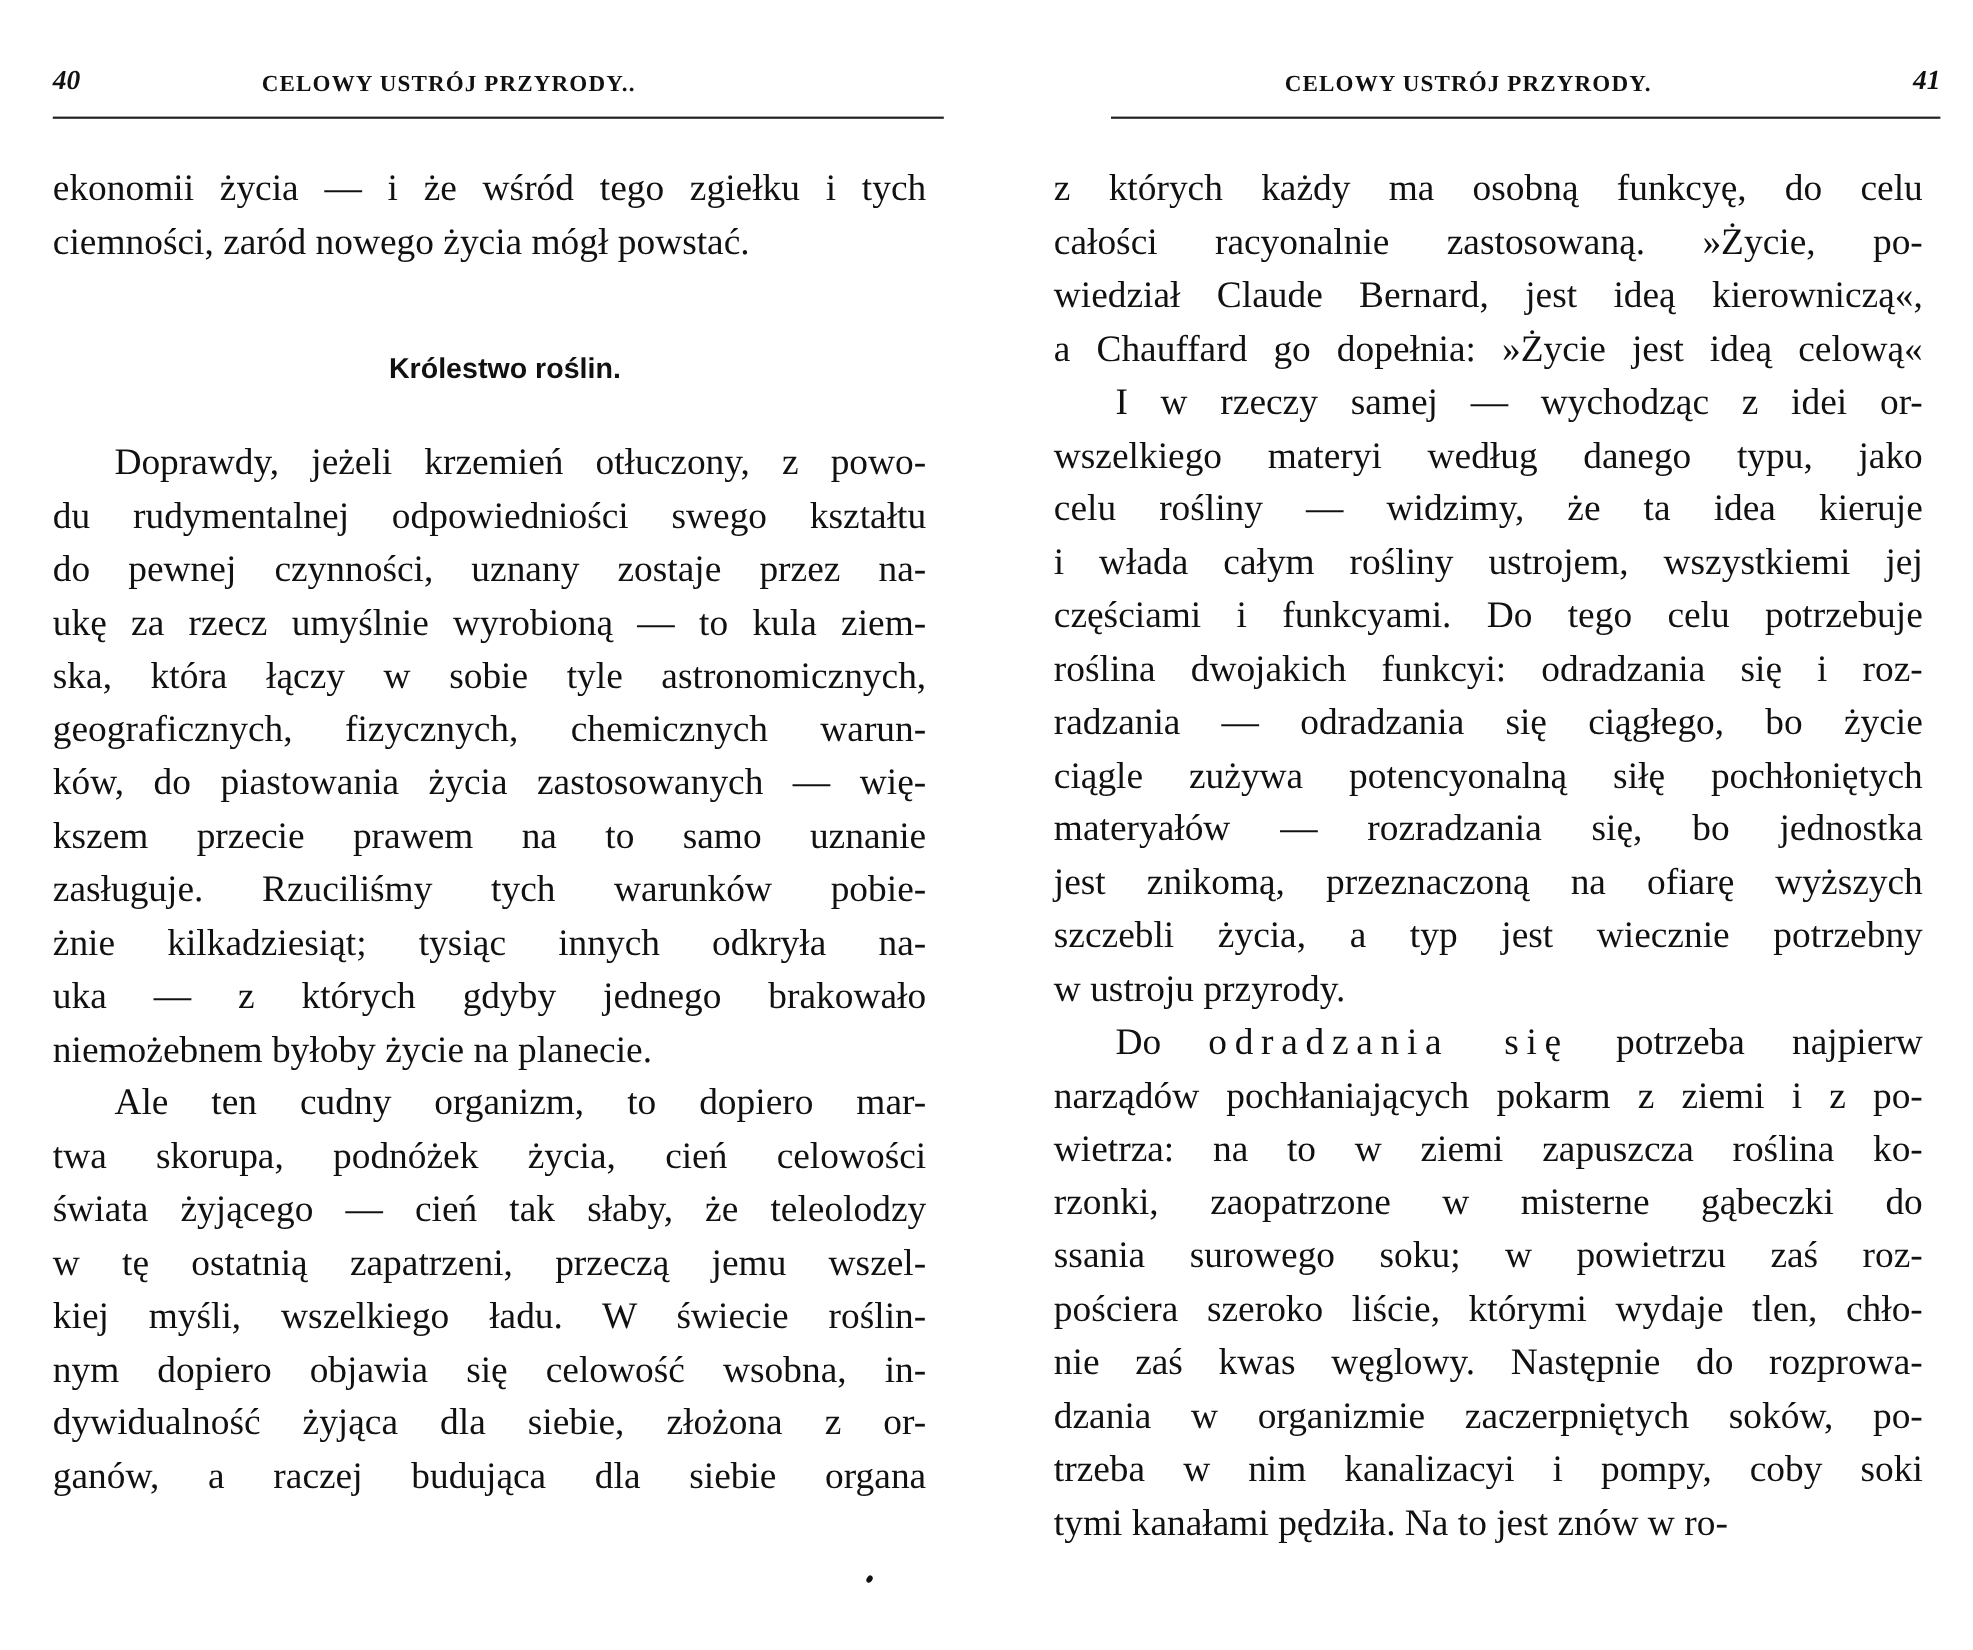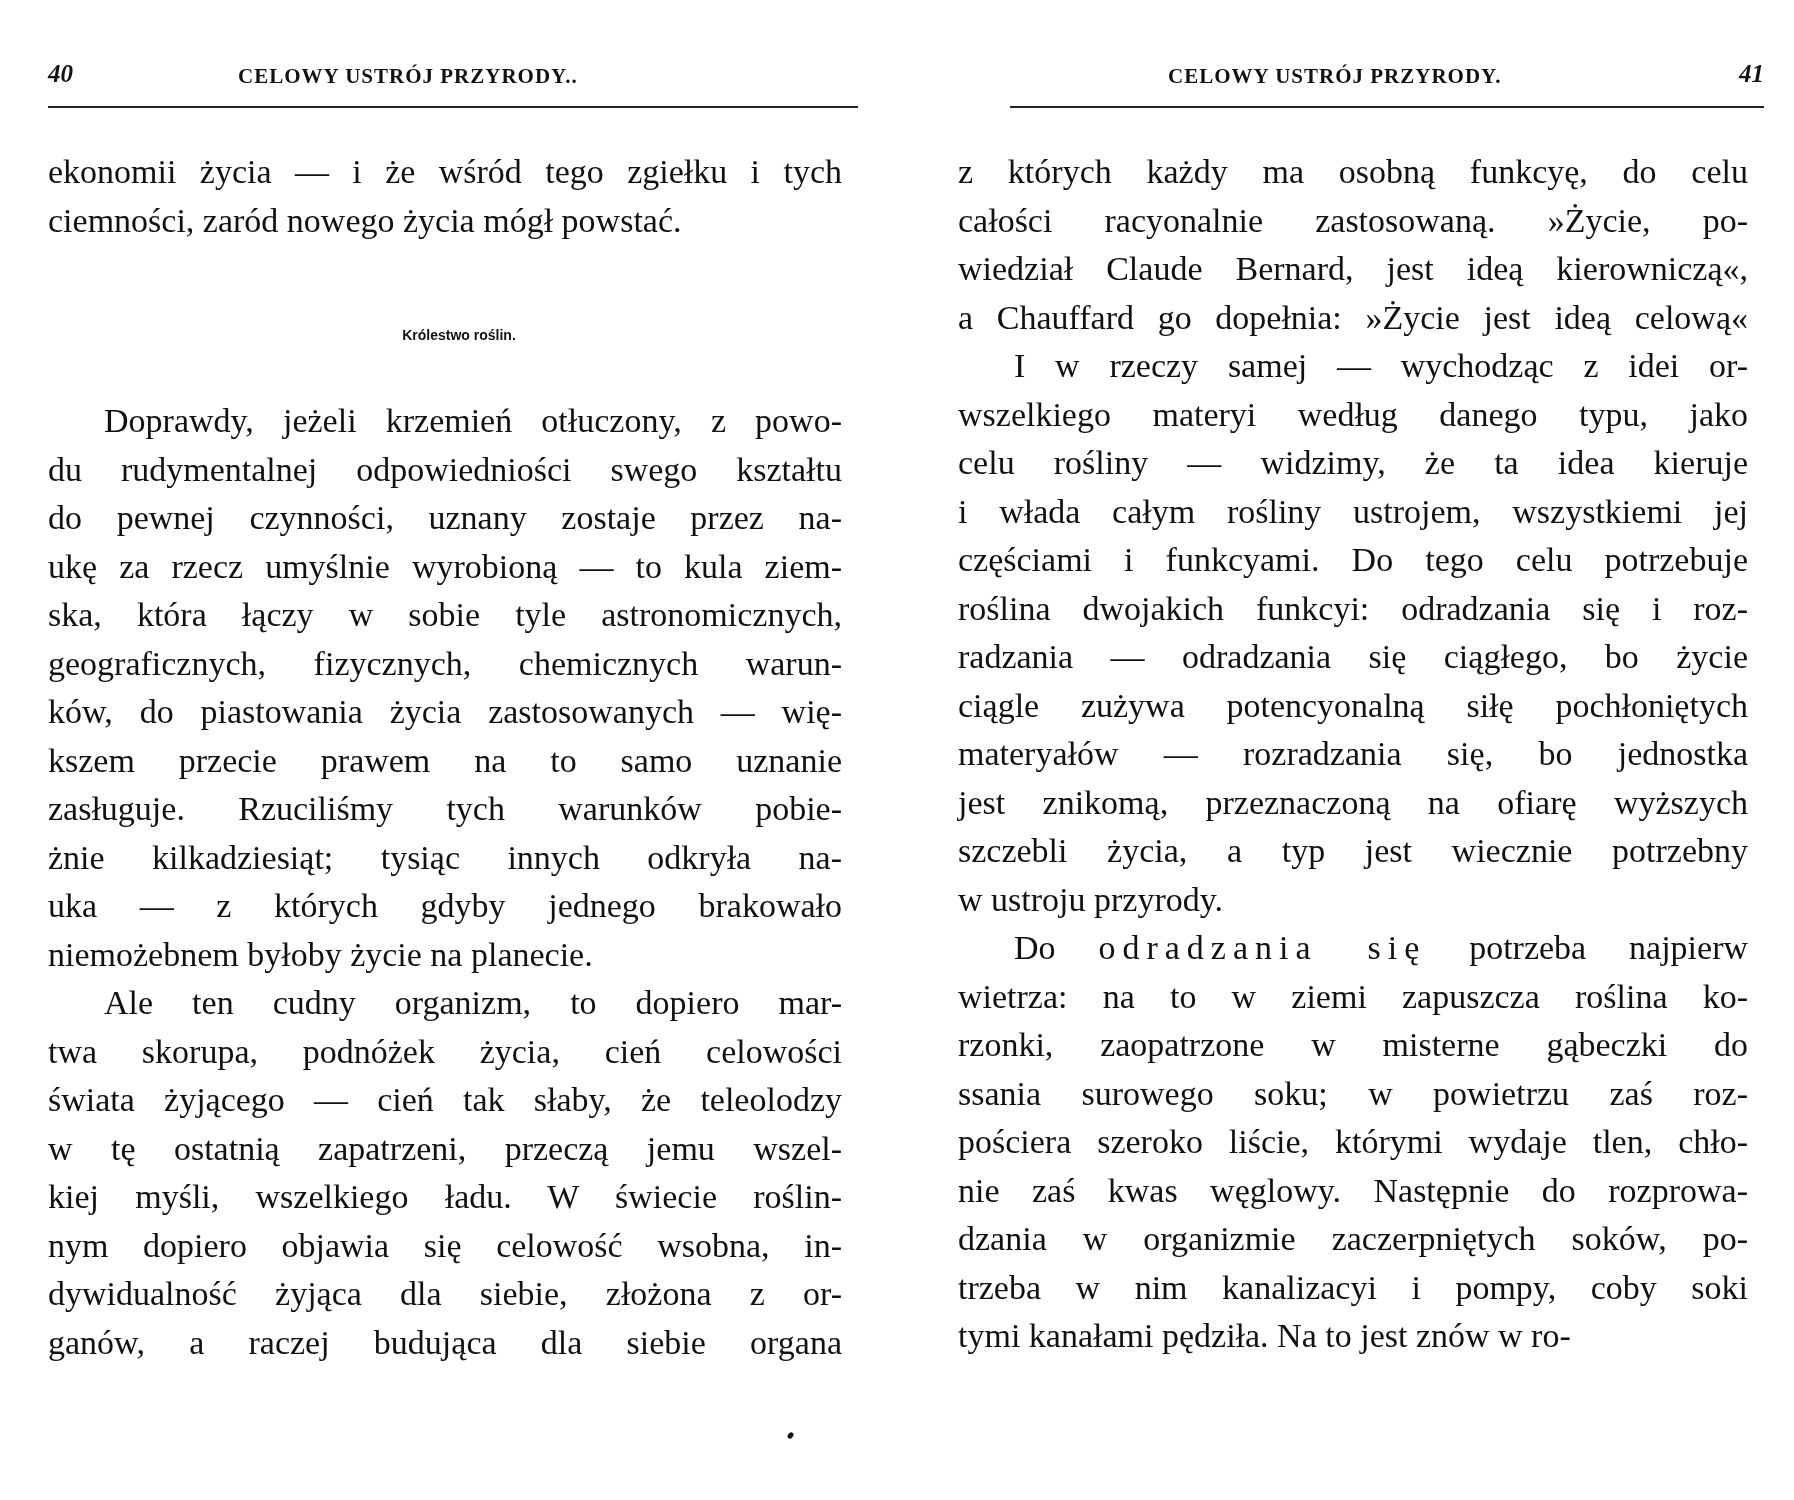--- a/index.html
+++ b/index.html
@@ -81,21 +81,21 @@
       text-align-last: left;
     }
     .line.indent { padding-left: 56px; }
     .line.spaced-word .sp { letter-spacing: 7px; }
 
     .section-heading {
       display: block;
       text-align: center;
       font-family: "Liberation Sans", sans-serif;
       font-weight: bold;
-      font-size: 14px;
+      font-size: 26px;
       height: 48px;
       line-height: 48px;
       margin-top: 66px;
       margin-bottom: 38px;
       padding-left: 28px;
     }
 
     .ink-mark {
       position: absolute;
       width: 5px;
@@ -175,20 +175,21 @@
       <span class="line">radzania — odradzania się ciągłego, bo życie</span>
       <span class="line">ciągle zużywa potencyonalną siłę pochłoniętych</span>
       <span class="line">materyałów — rozradzania się, bo jednostka</span>
       <span class="line">jest znikomą, przeznaczoną na ofiarę wyższych</span>
       <span class="line">szczebli życia, a typ jest wiecznie potrzebny</span>
       <span class="line last">w ustroju przyrody.</span>
     </div>
 
     <div>
       <span class="line indent spaced-word"><span>Do</span> <span class="sp">odradzania się</span> <span>potrzeba najpierw</span></span>
+      <span class="line">narządów pochłaniających pokarm z ziemi i z po-</span>
       <span class="line">wietrza: na to w ziemi zapuszcza roślina ko-</span>
       <span class="line">rzonki, zaopatrzone w misterne gąbeczki do</span>
       <span class="line">ssania surowego soku; w powietrzu zaś roz-</span>
       <span class="line">pościera szeroko liście, którymi wydaje tlen, chło-</span>
       <span class="line">nie zaś kwas węglowy. Następnie do rozprowa-</span>
       <span class="line">dzania w organizmie zaczerpniętych soków, po-</span>
       <span class="line">trzeba w nim kanalizacyi i pompy, coby soki</span>
       <span class="line last">tymi kanałami pędziła. Na to jest znów w ro-</span>
     </div>
   </div>

